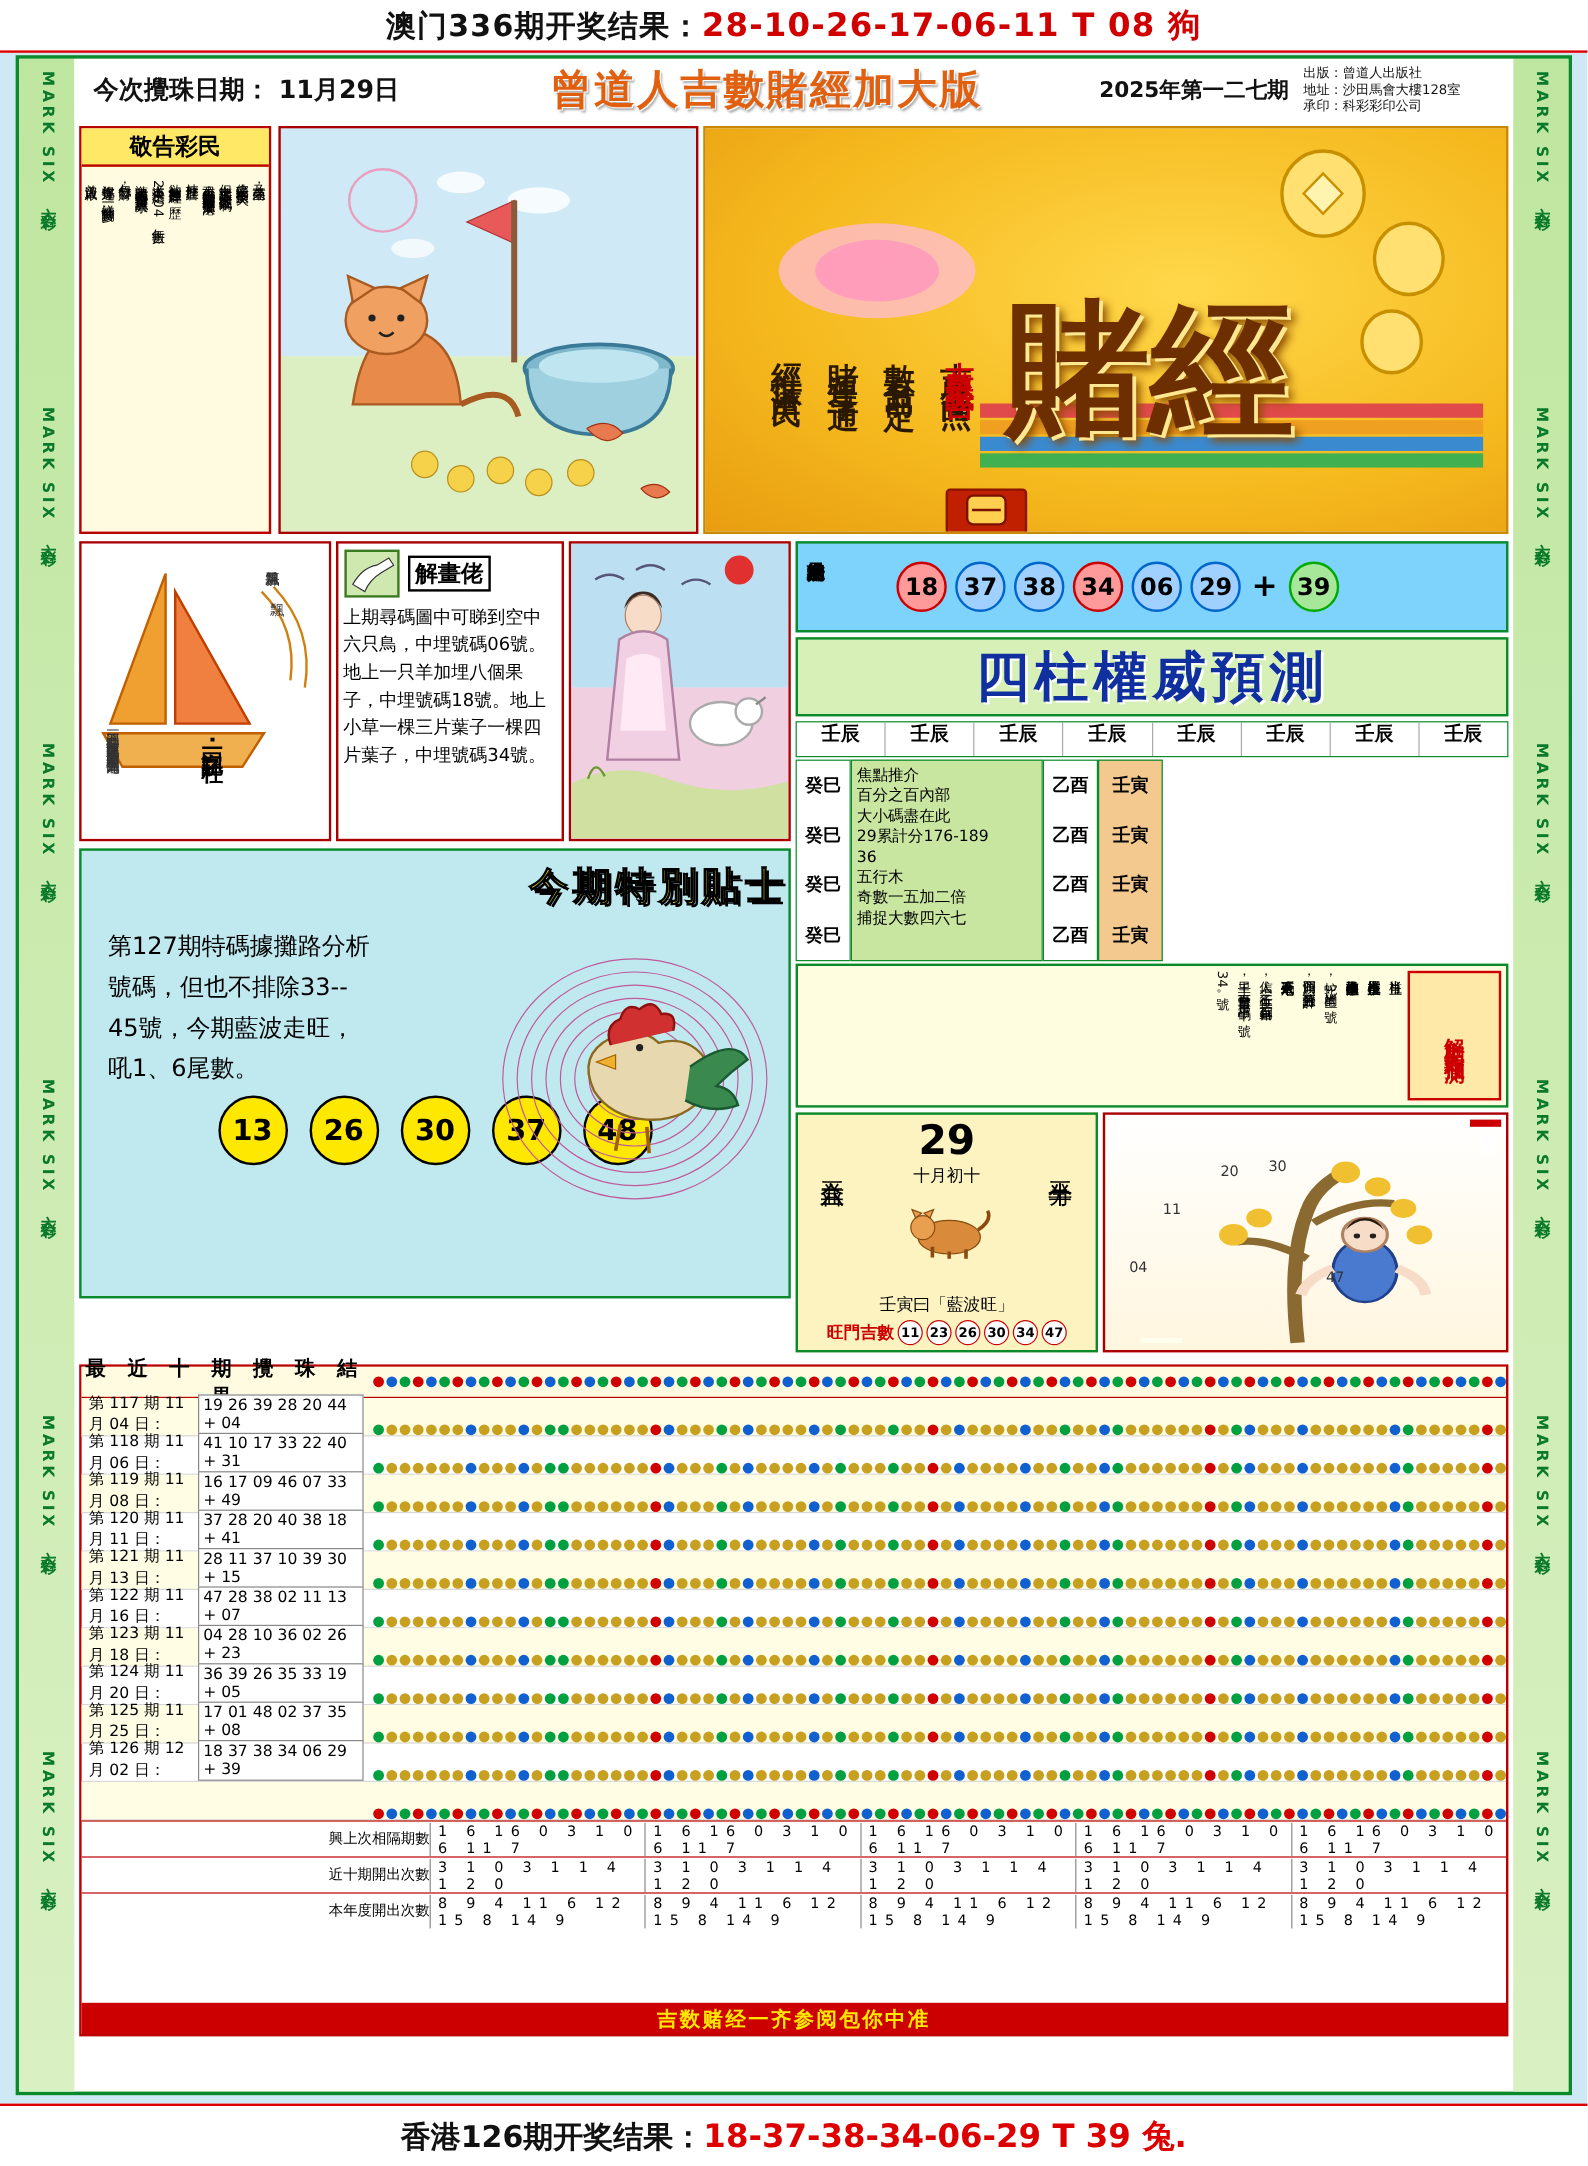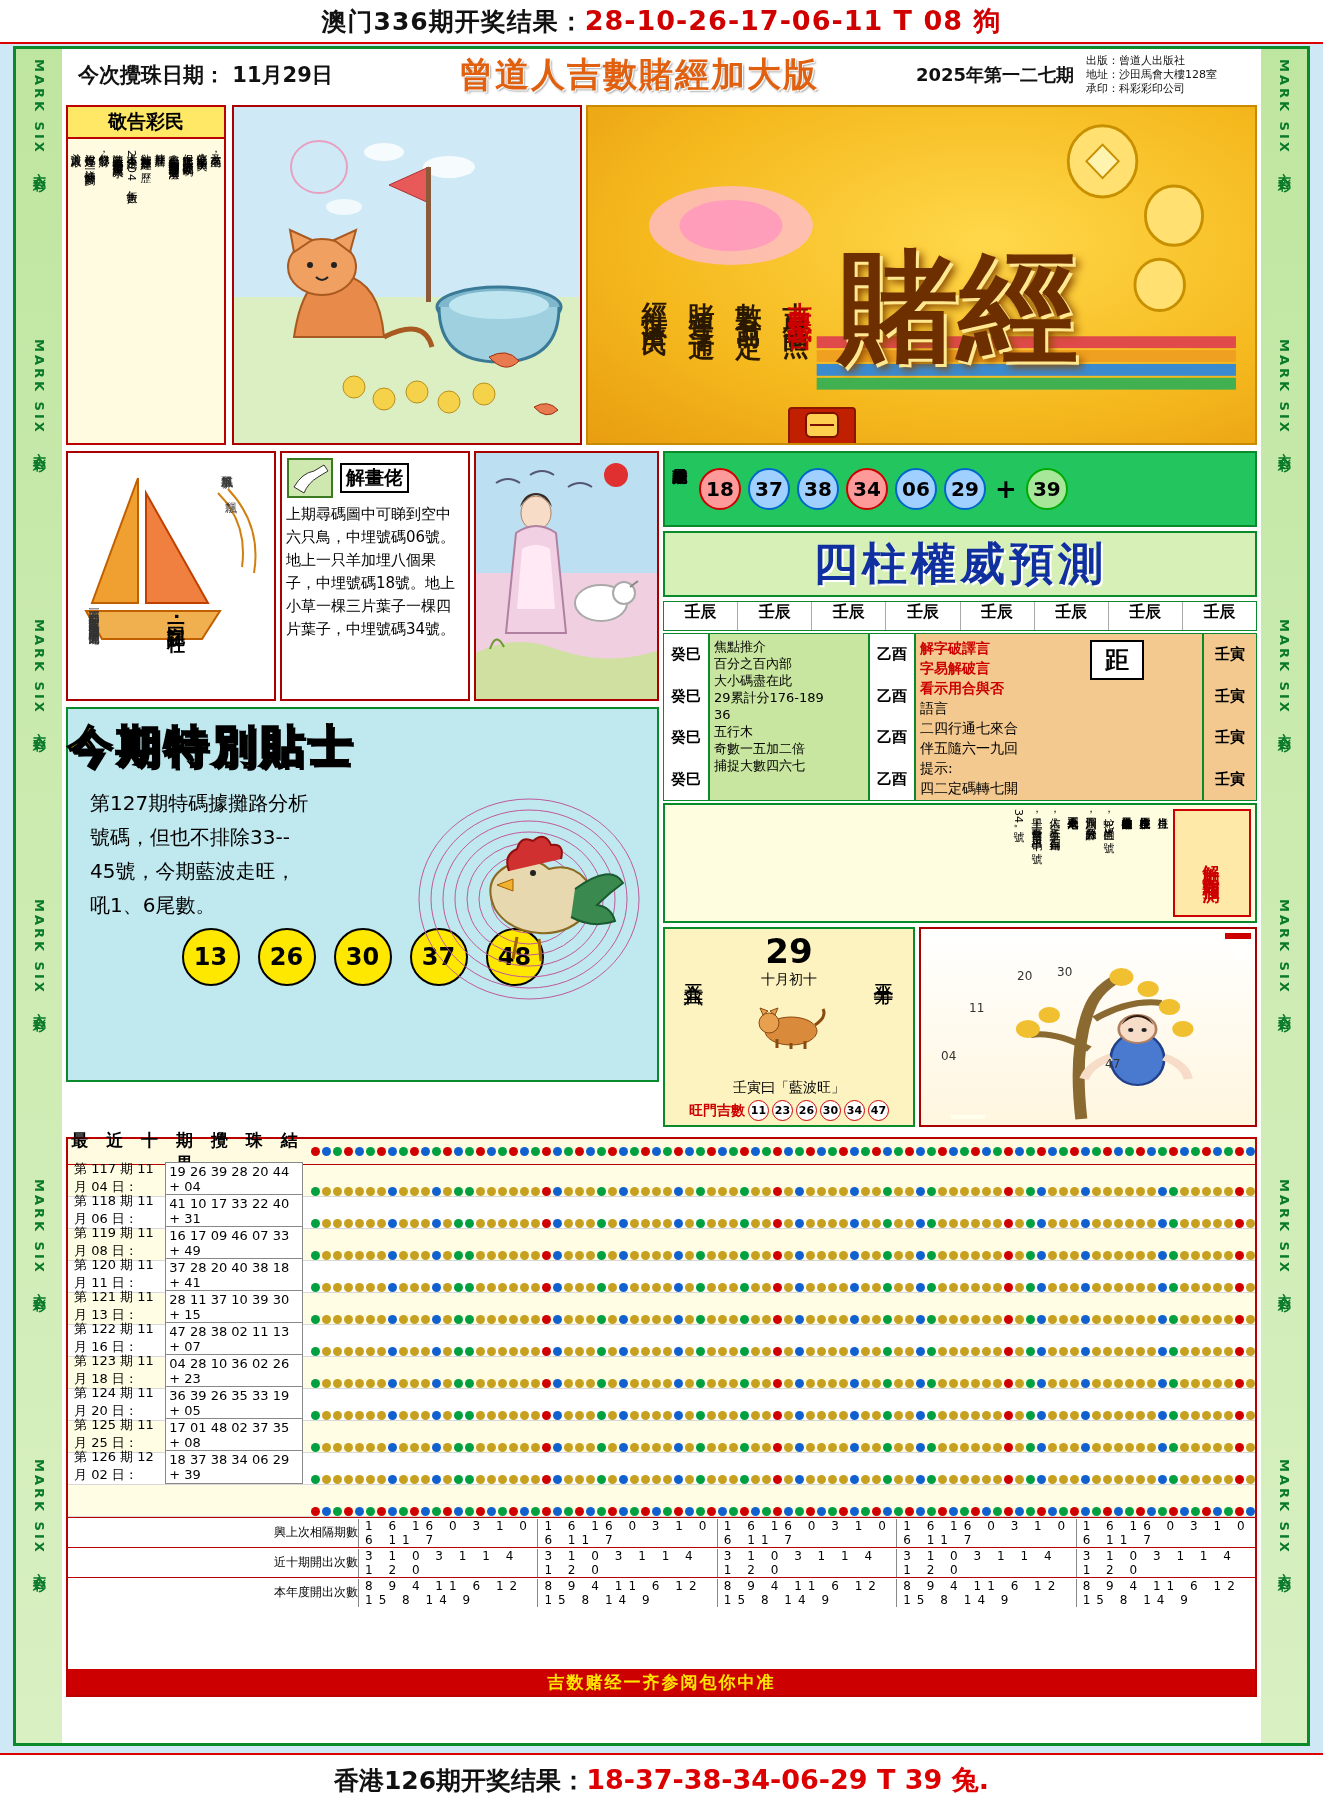--- a/index.html
+++ b/index.html
@@ -148,22 +148,22 @@
   .lady {
     position: absolute; left: 412px; top: 350px; width: 185px; height: 250px;
     border: 2px solid #a00;
     background: linear-gradient(180deg,#cfe9f7 0%,#f4d5e6 55%,#e9cfe0 100%);
     overflow: hidden;
   }
 
   
   .res-strip {
     position: absolute; left: 601px; top: 350px; right: 4px; height: 76px;
-    border: 2px solid #0a8a2a; background: #22c55e;
-    display: flex; align-items: center;
+    border: 2px solid #0a8a2a; background: #7dd3fc;
+    display: flex; align-items: center; gap: 48px;
   }
   .res-label {
     writing-mode: vertical-rl; text-orientation: upright;
     font-size: 15px; font-weight: bold; color: #000; line-height: 18px;
     height: 64px; margin-left: 6px;
   }
   .res-balls { display: flex; align-items: center; gap: 7px; margin-left: 10px;}
   .ball {
     width: 42px; height: 42px; border-radius: 50%;
     display: flex; align-items: center; justify-content: center;
@@ -224,21 +224,21 @@
     writing-mode: vertical-rl; font-size: 17px; font-weight: bold; color: #c00;
     letter-spacing: 2px;
   }
 
   
   .tips {
     position: absolute; left: 4px; top: 606px; width: 593px; height: 375px;
     border: 2px solid #0a8a2a; background: #bfe8ef;
   }
   .tips-title {
-    text-align: left; font-size: 44px; font-weight: bold; color: #ffe800;
+    text-align: right; font-size: 32px; font-weight: normal; color: #ffe800;
     -webkit-text-stroke: 2px #000;
     text-shadow: 3px 3px 0 #000;
     padding-top: 8px; letter-spacing: 4px;
   }
   .tips-text { padding: 10px 22px 0 22px; font-size: 20px; line-height: 34px; color: #000;}
   .tips-balls { display: flex; gap: 18px; justify-content: center; margin-top: 6px;}
   .tips-balls .b {
     width: 58px; height: 58px; border-radius: 50%;
     background: #ffe800; border: 2px solid #000;
     display: flex; align-items: center; justify-content: center;
@@ -524,31 +524,20 @@
           <div>36</div>
           <div>五行木</div>
           <div>奇數一五加二倍</div>
           <div>捕捉大數四六七</div>
         </div>
         <div class="fp-b3">
           <span>乙酉</span>
           <span>乙酉</span>
           <span>乙酉</span>
           <span>乙酉</span>
-        </div>
-        <div class="fp-b4">
-          <div class="red">解字破譯言</div>
-          <div class="red">字易解破言</div>
-          <div class="red">看示用合與否</div>
-          <div>語言</div>
-          <div>二四行通七來合</div>
-          <div>伴五隨六一九回</div>
-          <div>提示:</div>
-          <div>四二定碼轉七開</div>
-          <div class="fp-dist">距</div>
         </div>
         <div class="fp-b5">
           <span>壬寅</span>
           <span>壬寅</span>
           <span>壬寅</span>
           <span>壬寅</span>
         </div>
       </div>
 
       <div class="vpanel">

